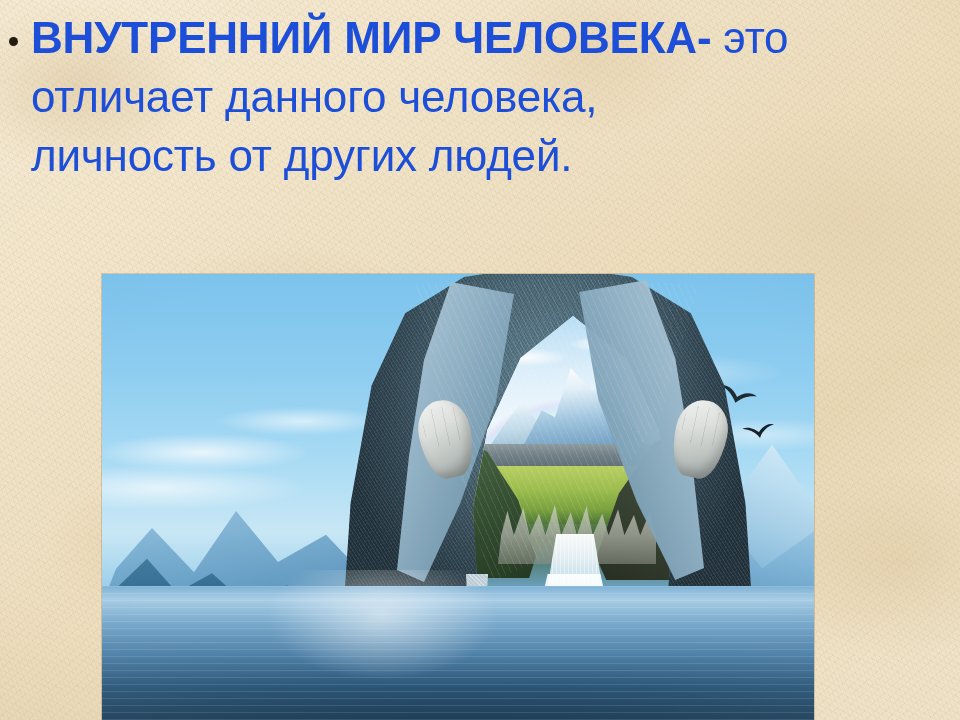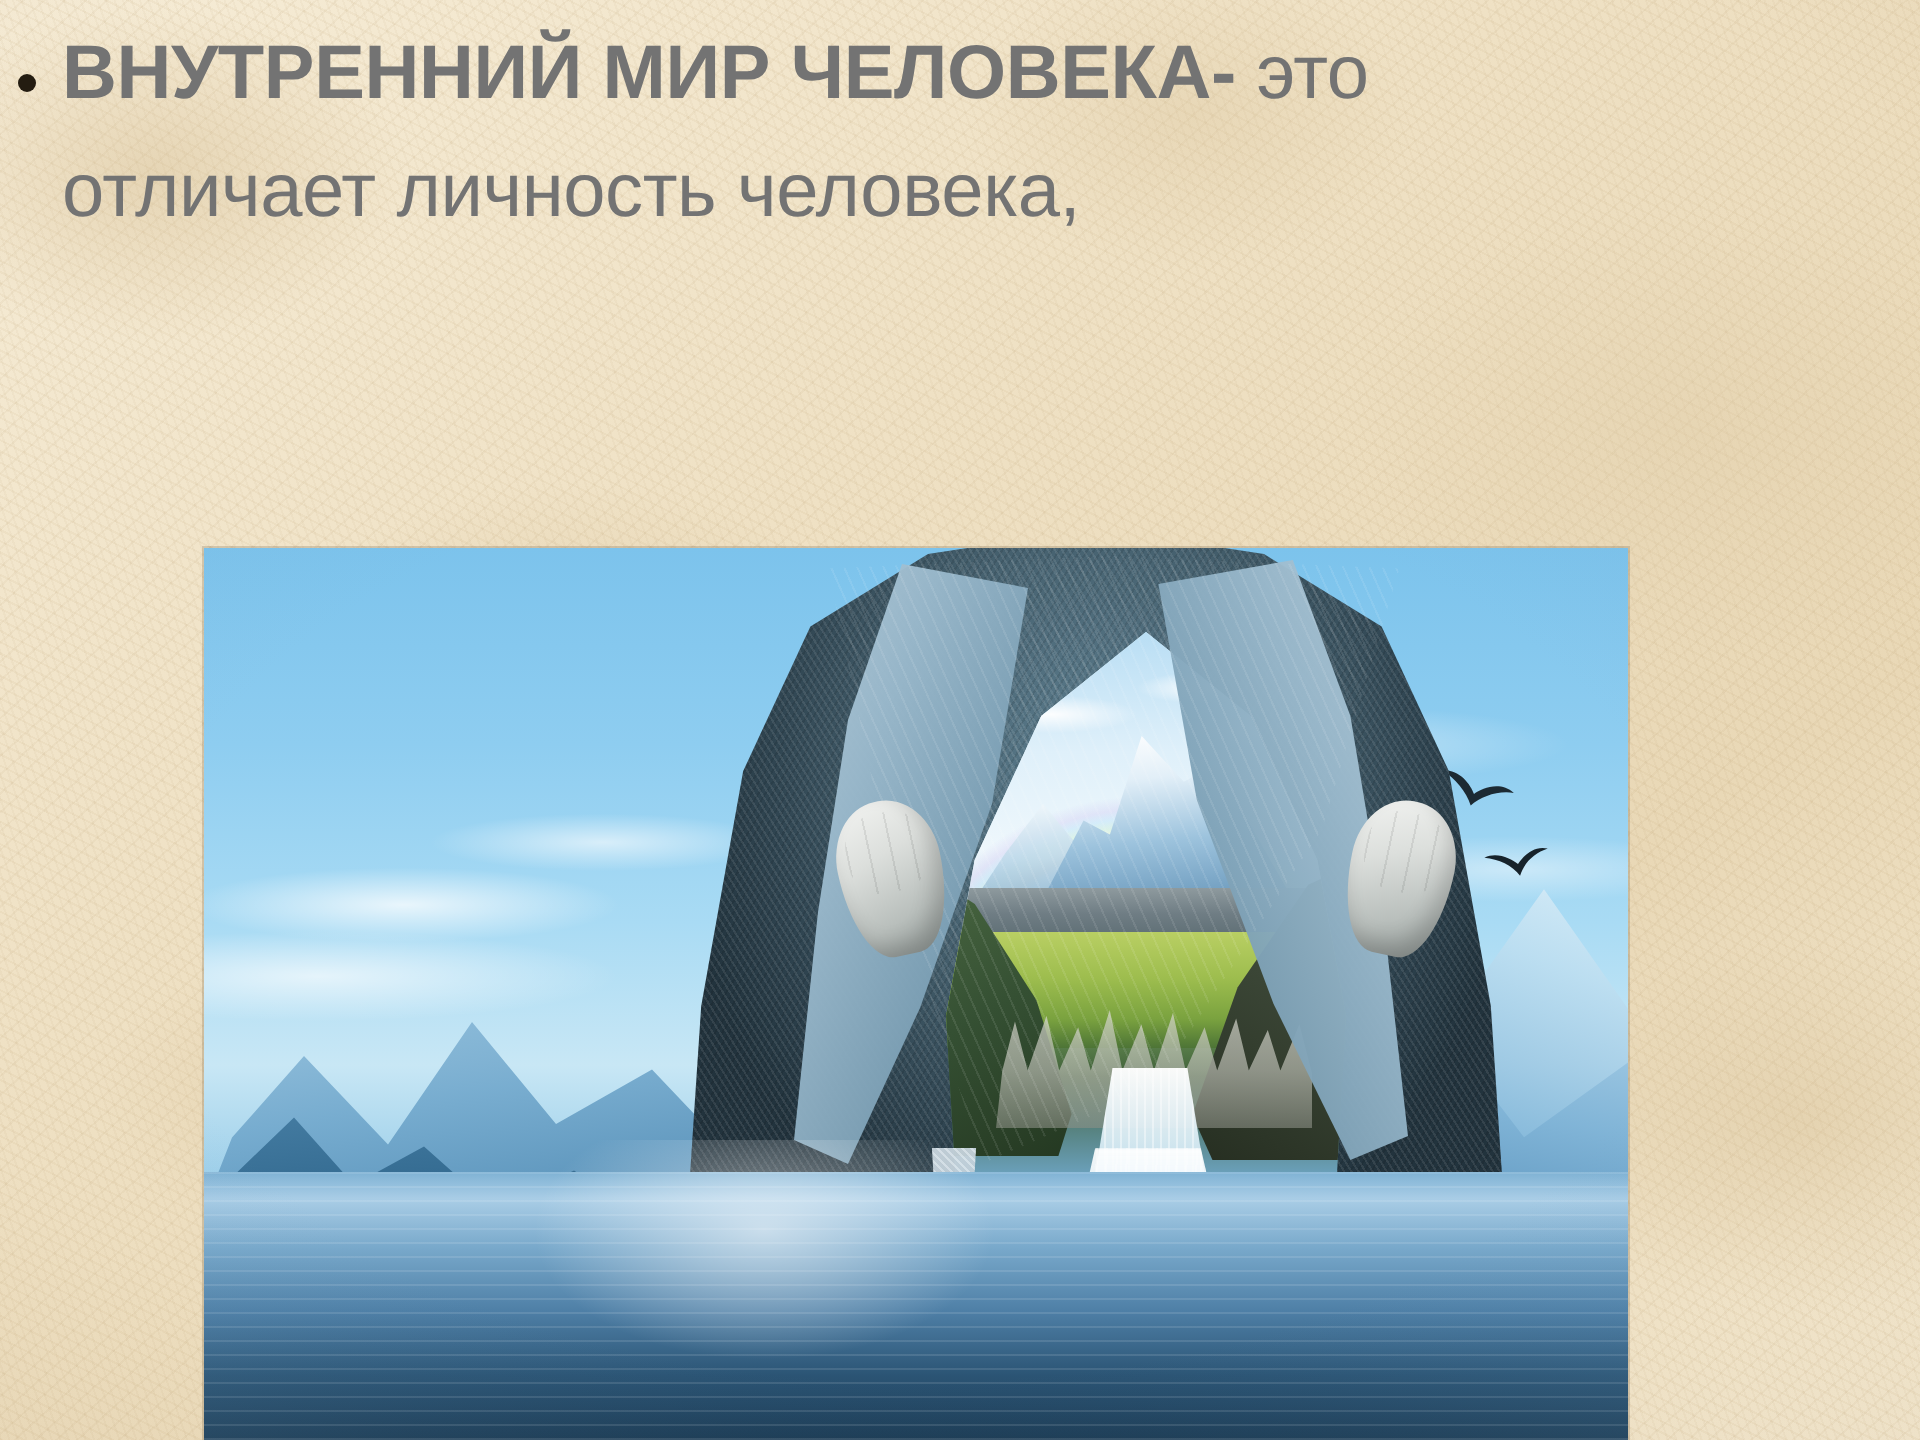--- a/index.html
+++ b/index.html
@@ -45,22 +45,22 @@
   .bullet-row{display:flex;align-items:flex-start;}
   .bullet-dot{
     flex:0 0 auto;
     width:9px;height:9px;border-radius:50%;
     background:#241c11;
     margin:29px 0 0 9px;
   }
   .paragraph{
     flex:1 1 auto;
     margin-left:13px;
-    color:#737373;
-    font-size:38px;
+    color:#1d4ed8;
+    font-size:44px;
     line-height:59px;
     letter-spacing:-.2px;
     text-rendering:optimizeLegibility;
   }
   .paragraph .emph{font-weight:700;}
   .paragraph .plain{font-weight:400;}
   .line{display:block;white-space:nowrap;}
   
   .photo-frame{
     position:absolute;
@@ -330,21 +330,22 @@
 <div class="slide">
 
   <div class="paper-texture"></div>
   <div class="paper-vignette"></div>
 
   <div class="text-block">
     <div class="bullet-row">
       <div class="bullet-dot"></div>
       <div class="paragraph">
         <span class="line"><span class="emph">ВНУТРЕННИЙ МИР ЧЕЛОВЕКА-</span><span class="plain"> это</span></span>
-        <span class="line plain">отличает личность человека,</span>
+        <span class="line plain">отличает данного человека,</span>
+        <span class="line plain">личность от других людей.</span>
       </div>
     </div>
   </div>
 
   <div class="photo-frame">
 
     <div class="layer sky"></div>
     <div class="layer sky-clouds"></div>
 
     <div class="mtn-right"></div>

